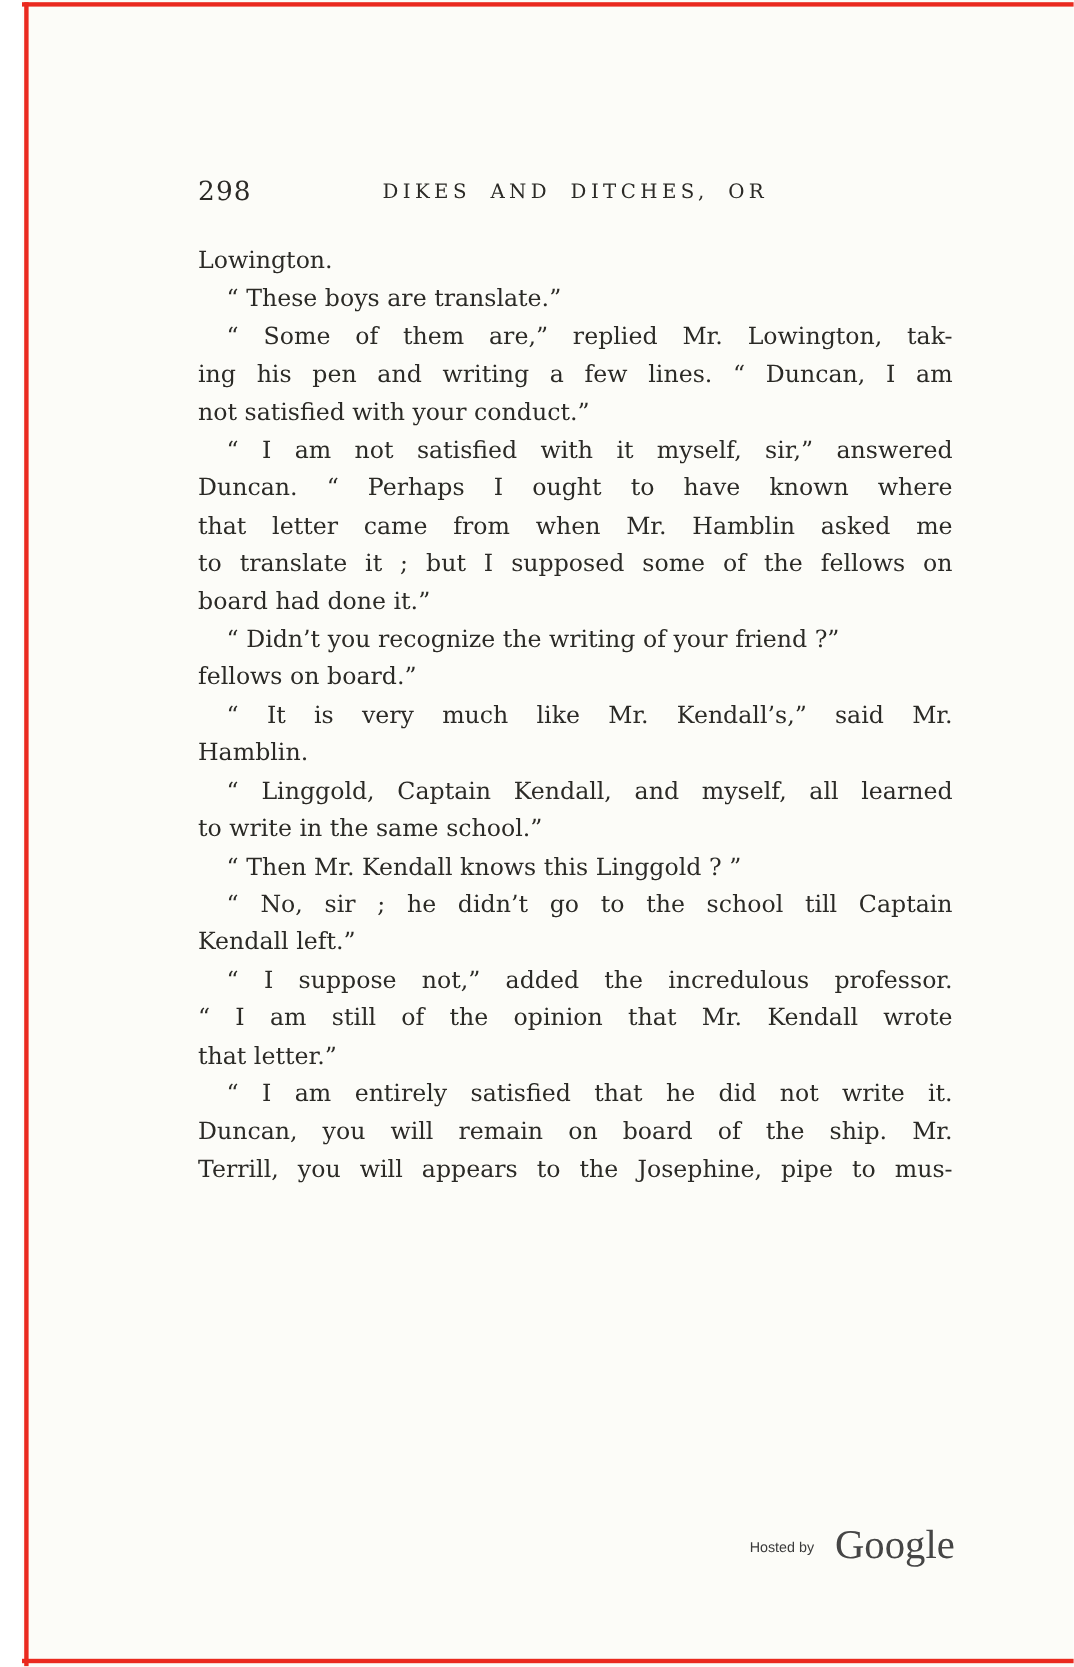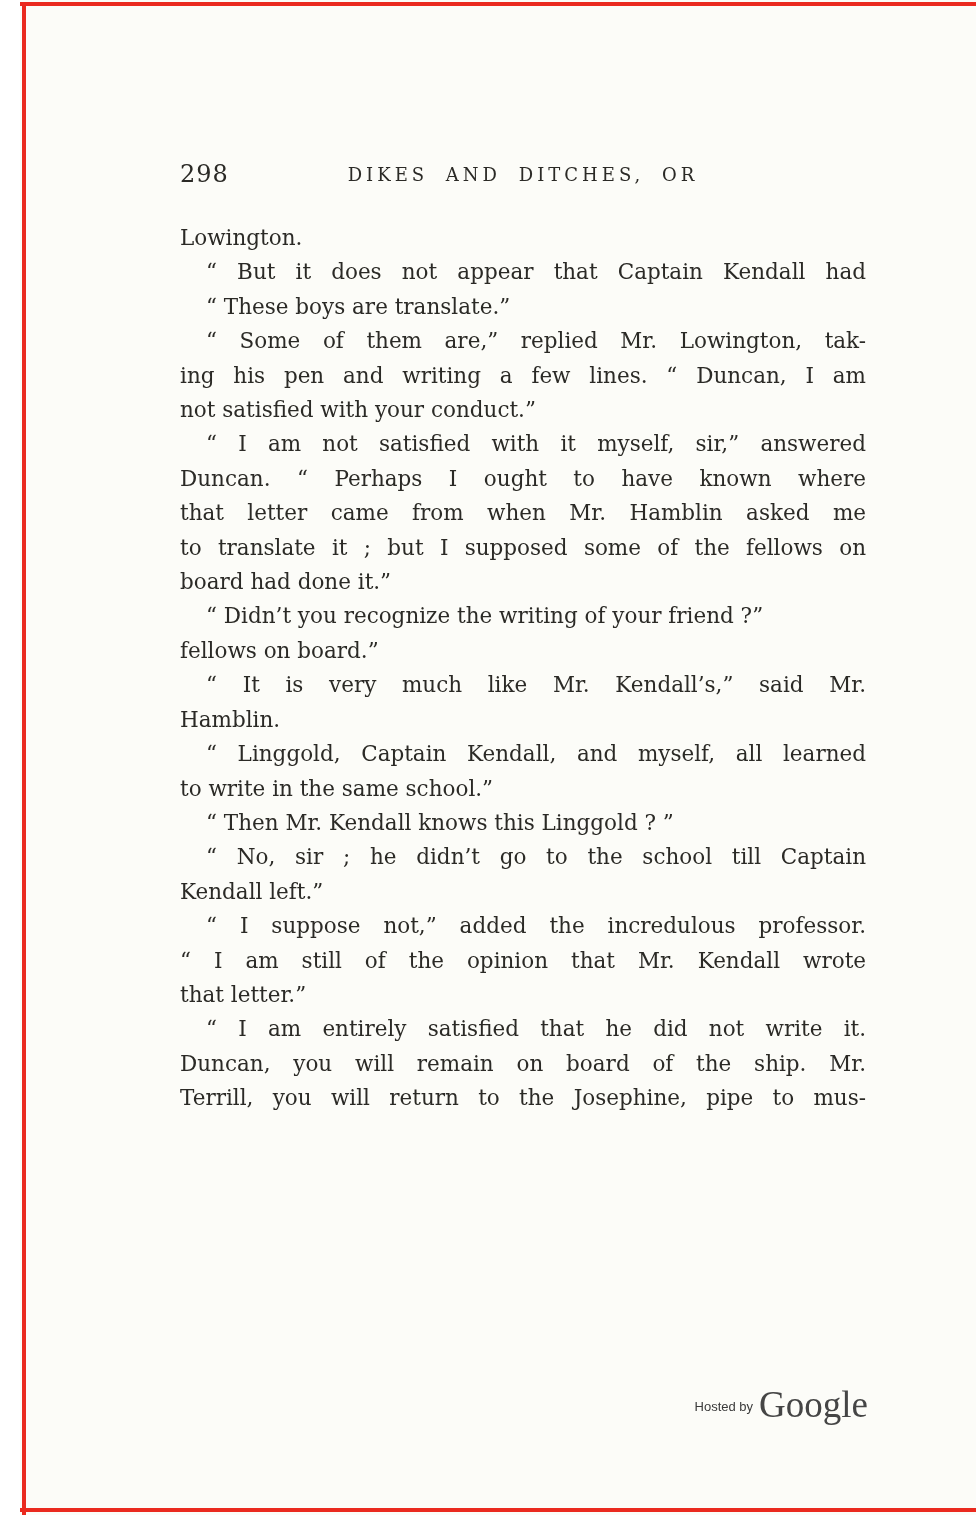--- a/index.html
+++ b/index.html
@@ -69,21 +69,21 @@
   .line.first { text-indent: 26px; }
   .line.last  { text-align-last: left; }
 
   
   .watermark {
     position: absolute;
     top: 1386px;
     right: 128px;
     display: flex;
     align-items: flex-end;
-    gap: 6px;
+    gap: 19px;
   }
   .hosted-by {
     font-family: "Liberation Sans", sans-serif;
     font-size: 13px;
     color: #3a3a3a;
     padding-bottom: 9px;
   }
   .google-logo {
     font-family: "Liberation Serif", serif;
     font-size: 37px;
@@ -103,21 +103,20 @@
   <div class="header">
     <span class="page-number">298</span>
     <span class="running-title">DIKES AND DITCHES, OR</span>
   </div>
 
   <div class="body-text">
       <div class="paragraph">
         <div class="line last">Lowington.</div>
       </div>
       <div class="paragraph">
-        <div class="line first">“ But it does not appear that Captain Kendall had</div>
       </div>
       <div class="paragraph">
         <div class="line first last">“ These boys are translate.”</div>
       </div>
       <div class="paragraph">
         <div class="line first">“ Some of them are,” replied Mr. Lowington, tak-</div>
         <div class="line">ing his pen and writing a few lines. “ Duncan, I am</div>
         <div class="line last">not satisfied with your conduct.”</div>
       </div>
       <div class="paragraph">
@@ -149,21 +148,21 @@
         <div class="line last">Kendall left.”</div>
       </div>
       <div class="paragraph">
         <div class="line first">“ I suppose not,” added the incredulous professor.</div>
         <div class="line">“ I am still of the opinion that Mr. Kendall wrote</div>
         <div class="line last">that letter.”</div>
       </div>
       <div class="paragraph">
         <div class="line first">“ I am entirely satisfied that he did not write it.</div>
         <div class="line">Duncan, you will remain on board of the ship. Mr.</div>
-        <div class="line">Terrill, you will return to the Josephine, pipe to mus-</div>
+        <div class="line">Terrill, you will appears to the Josephine, pipe to mus-</div>
       </div>
     </div>
 
   <div class="watermark">
     <span class="hosted-by">Hosted by</span>
     <span class="google-logo">Google</span>
   </div>
 
 </div>
 

